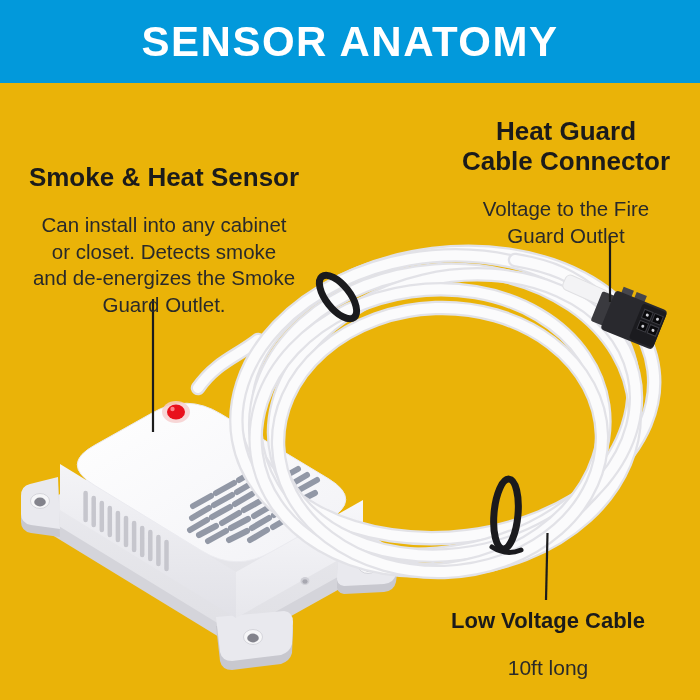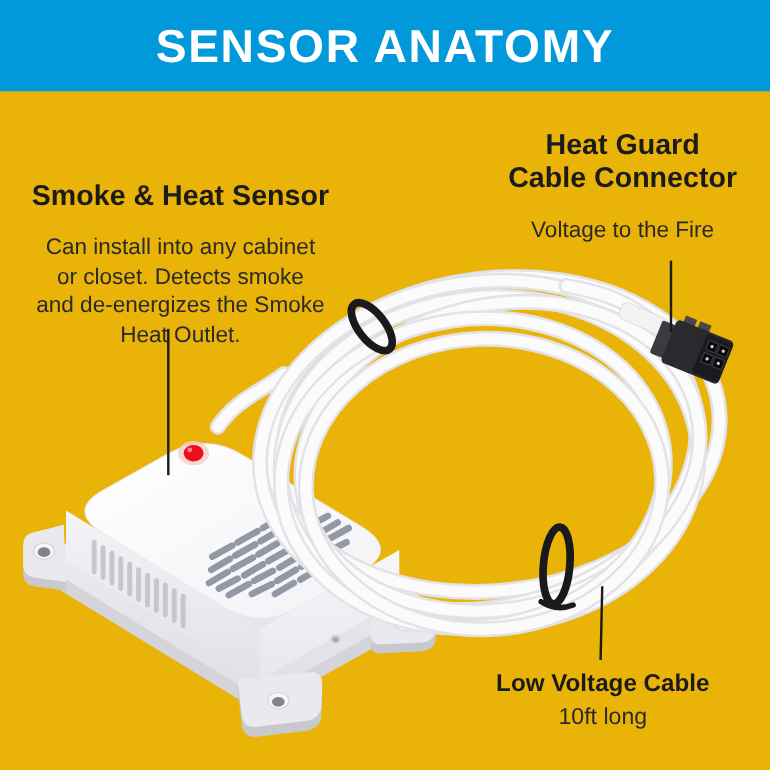--- a/index.html
+++ b/index.html
@@ -9,21 +9,21 @@
           display:flex;align-items:center;justify-content:center;}
   .banner-title{color:#ffffff;font-size:42px;font-weight:bold;letter-spacing:1.5px;}
   .art{position:absolute;top:0;left:0;width:700px;height:700px;}
   .callout{position:absolute;text-align:center;}
   .callout-title{font-weight:bold;font-size:26px;line-height:30px;color:#1b1b1b;}
   .callout-body{font-size:20.5px;line-height:26.5px;color:#2a2a2a;margin-top:20px;}
   #sensor-callout{left:14px;top:162px;width:300px;}
   #connector-callout{left:436px;top:116px;width:260px;}
   #cable-callout{left:418px;top:606px;width:260px;}
   #cable-callout .callout-title{font-size:22px;}
-  #cable-callout .callout-body{font-size:21px;margin-top:3px;}
+  #cable-callout .callout-body{font-size:21px;margin-top:19px;}
 </style>
 </head>
 <body>
 
 <div class="page">
 
   <div class="banner">
     <div class="banner-title">SENSOR ANATOMY</div>
   </div>
 
@@ -151,31 +151,32 @@
       <line x1="547.5" y1="533" x2="546" y2="600"></line>
     </g>
   </svg>
 
   <div class="callout" id="sensor-callout">
     <div class="callout-title">Smoke &amp; Heat Sensor</div>
     <div class="callout-body">
       <div>Can install into any cabinet</div>
       <div>or closet. Detects smoke</div>
       <div>and de-energizes the Smoke</div>
-      <div>Heat Outlet.</div>
+      <div>Guard Outlet.</div>
     </div>
   </div>
 
   <div class="callout" id="connector-callout">
     <div class="callout-title">
       <div>Heat Guard</div>
       <div>Cable Connector</div>
     </div>
     <div class="callout-body">
       <div>Voltage to the Fire</div>
+      <div>Guard Outlet</div>
     </div>
   </div>
 
   <div class="callout" id="cable-callout">
     <div class="callout-title">Low Voltage Cable</div>
     <div class="callout-body">10ft long</div>
   </div>
 
 </div>
 

